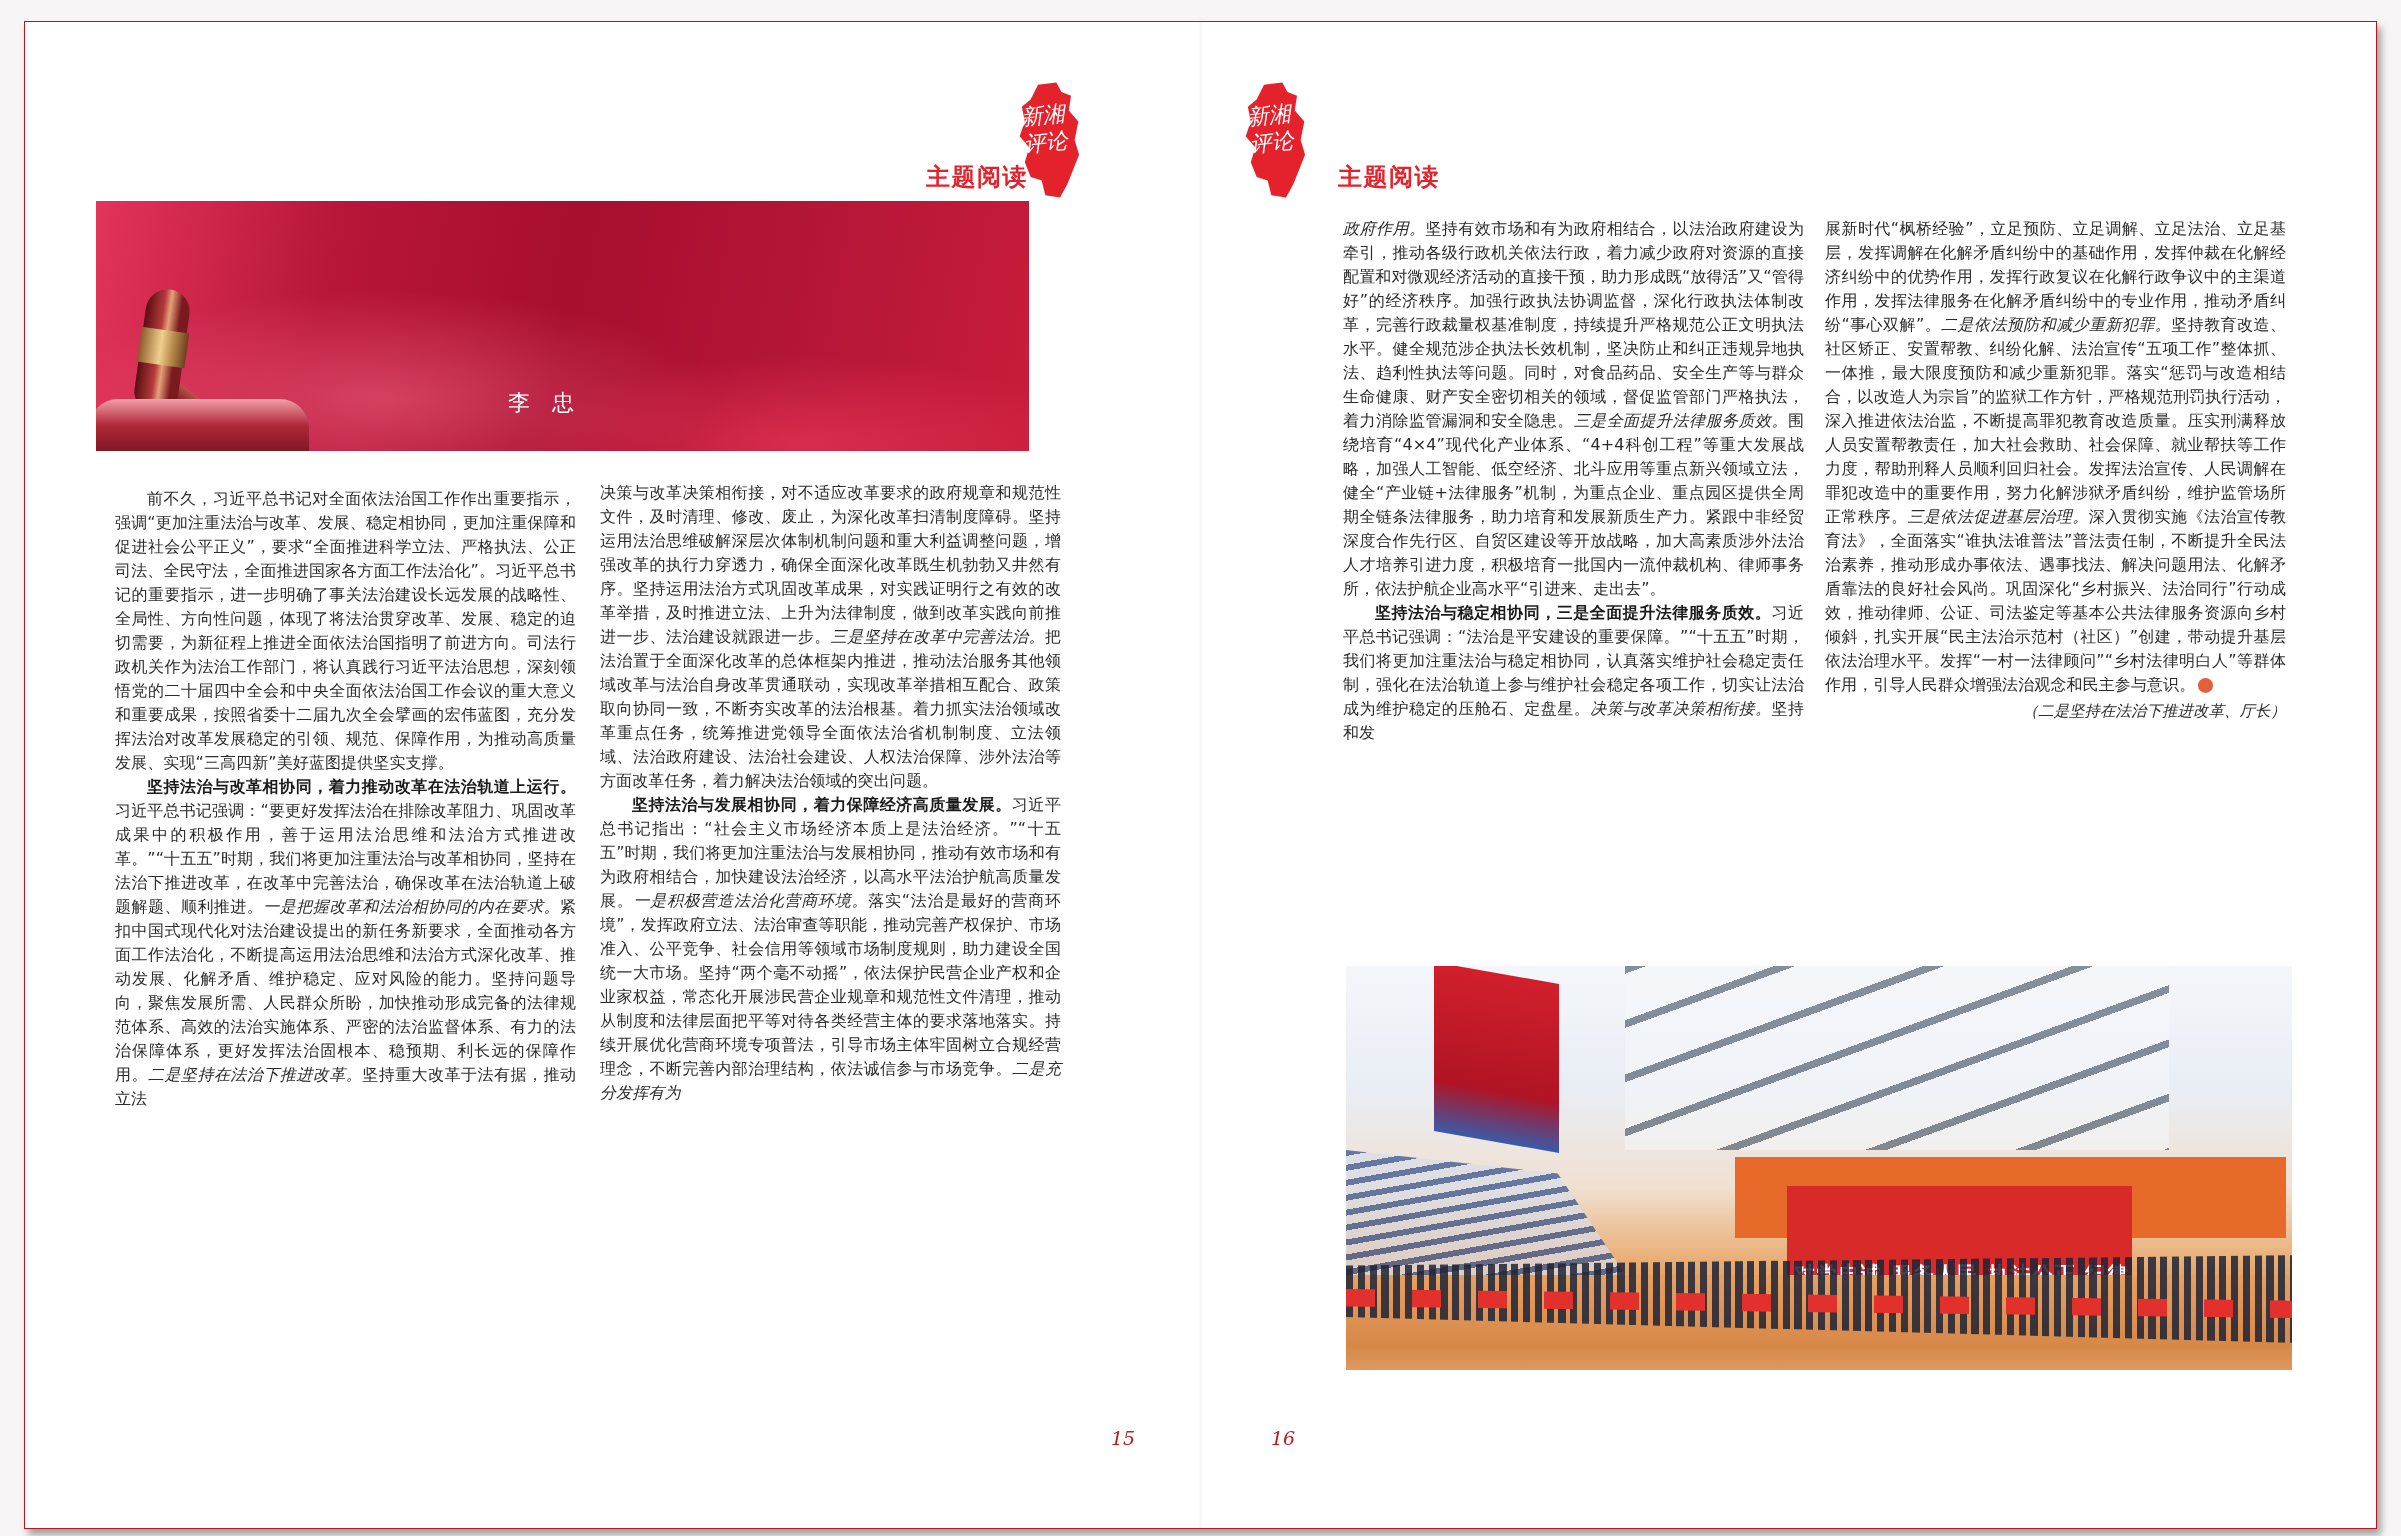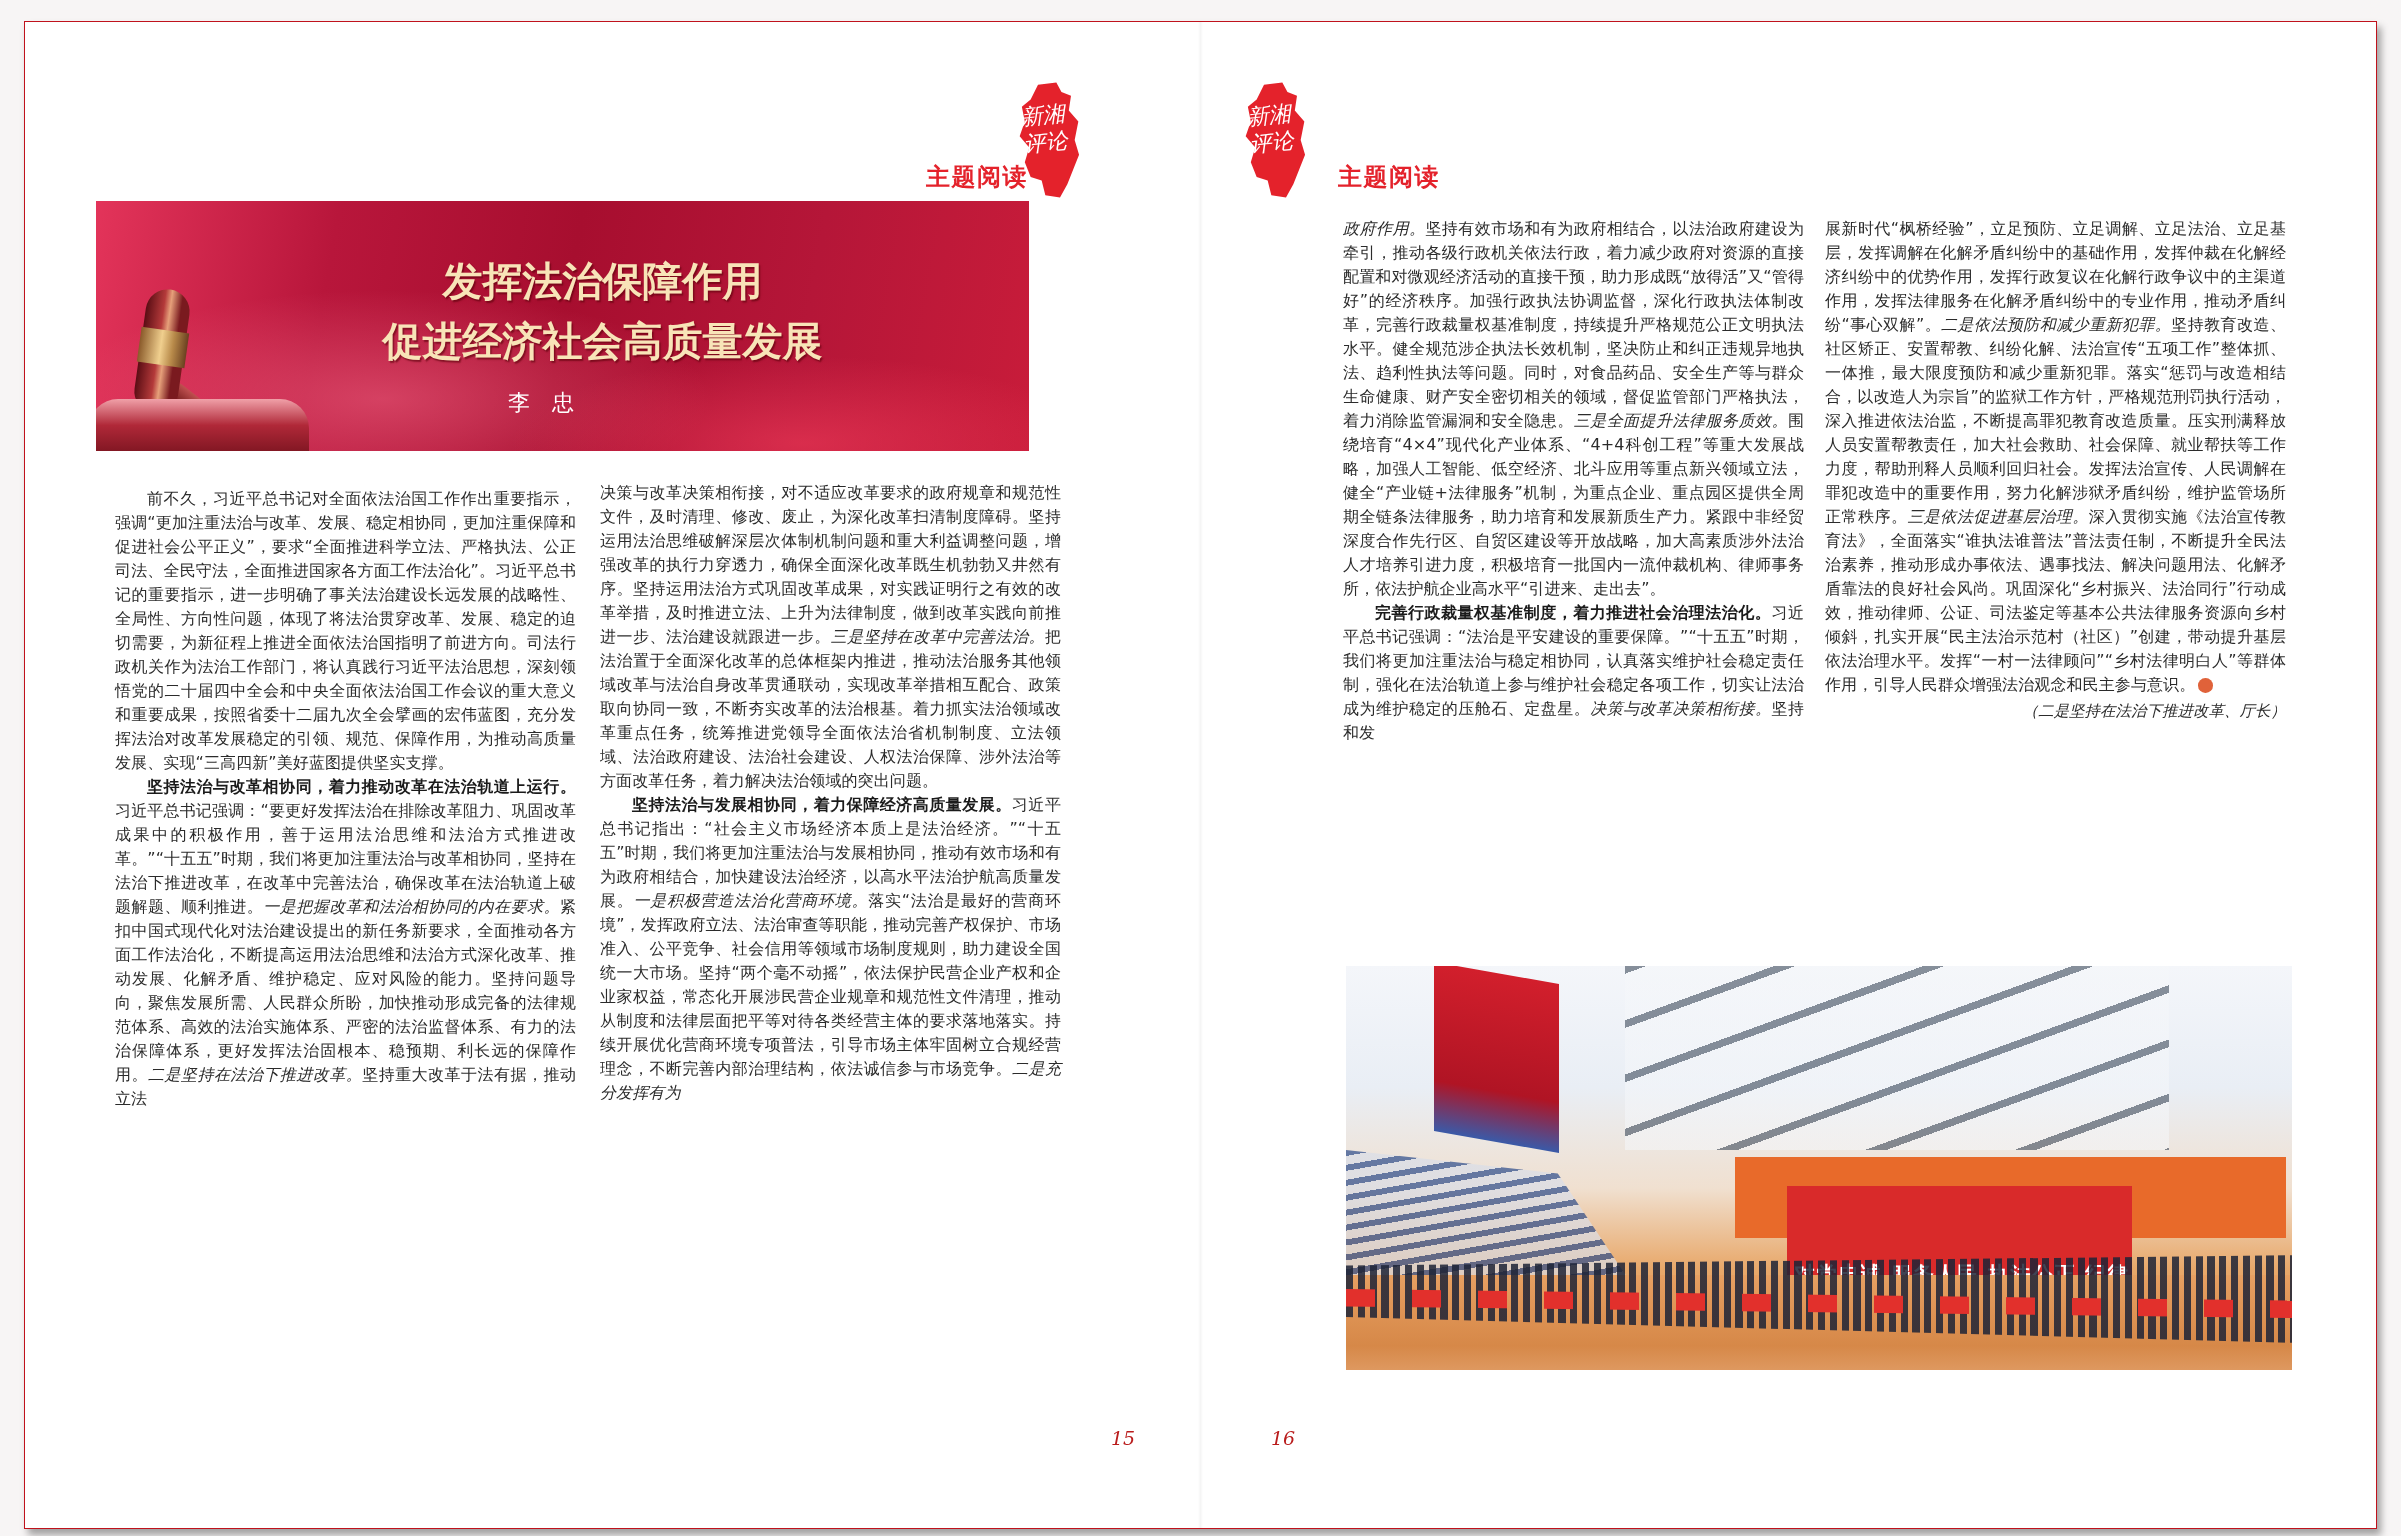--- a/index.html
+++ b/index.html
@@ -178,40 +178,36 @@
   <span class="sect-label">主题阅读</span>
 </div>
 
 <div class="banner">
   <div class="wave1"></div>
   <div class="wave2"></div>
   <div class="gavel-handle"></div>
   <div class="gavel-head"></div>
   <div class="gavel-band"></div>
   <div class="gavel-base"></div>
-  <div class="banner-title">
-    <div>发挥法治保障作用</div>
-    <div>促进经济社会高质量发展</div>
-  </div>
   <div class="banner-author">李忠</div>
 </div>
 
 <div class="col col1">
   <p>前不久，习近平总书记对全面依法治国工作作出重要指示，强调“更加注重法治与改革、发展、稳定相协同，更加注重保障和促进社会公平正义”，要求“全面推进科学立法、严格执法、公正司法、全民守法，全面推进国家各方面工作法治化”。习近平总书记的重要指示，进一步明确了事关法治建设长远发展的战略性、全局性、方向性问题，体现了将法治贯穿改革、发展、稳定的迫切需要，为新征程上推进全面依法治国指明了前进方向。司法行政机关作为法治工作部门，将认真践行习近平法治思想，深刻领悟党的二十届四中全会和中央全面依法治国工作会议的重大意义和重要成果，按照省委十二届九次全会擘画的宏伟蓝图，充分发挥法治对改革发展稳定的引领、规范、保障作用，为推动高质量发展、实现“三高四新”美好蓝图提供坚实支撑。</p>
   <p><span class="b">坚持法治与改革相协同，着力推动改革在法治轨道上运行。</span><span>习近平总书记强调：“要更好发挥法治在排除改革阻力、巩固改革成果中的积极作用，善于运用法治思维和法治方式推进改革。”“十五五”时期，我们将更加注重法治与改革相协同，坚持在法治下推进改革，在改革中完善法治，确保改革在法治轨道上破题解题、顺利推进。</span><span class="em">一是把握改革和法治相协同的内在要求。</span><span>紧扣中国式现代化对法治建设提出的新任务新要求，全面推动各方面工作法治化，不断提高运用法治思维和法治方式深化改革、推动发展、化解矛盾、维护稳定、应对风险的能力。坚持问题导向，聚焦发展所需、人民群众所盼，加快推动形成完备的法律规范体系、高效的法治实施体系、严密的法治监督体系、有力的法治保障体系，更好发挥法治固根本、稳预期、利长远的保障作用。</span><span class="em">二是坚持在法治下推进改革。</span><span>坚持重大改革于法有据，推动立法</span></p>
 </div>
 
 <div class="col col2">
   <p class="cont"><span>决策与改革决策相衔接，对不适应改革要求的政府规章和规范性文件，及时清理、修改、废止，为深化改革扫清制度障碍。坚持运用法治思维破解深层次体制机制问题和重大利益调整问题，增强改革的执行力穿透力，确保全面深化改革既生机勃勃又井然有序。坚持运用法治方式巩固改革成果，对实践证明行之有效的改革举措，及时推进立法、上升为法律制度，做到改革实践向前推进一步、法治建设就跟进一步。</span><span class="em">三是坚持在改革中完善法治。</span><span>把法治置于全面深化改革的总体框架内推进，推动法治服务其他领域改革与法治自身改革贯通联动，实现改革举措相互配合、政策取向协同一致，不断夯实改革的法治根基。着力抓实法治领域改革重点任务，统筹推进党领导全面依法治省机制制度、立法领域、法治政府建设、法治社会建设、人权法治保障、涉外法治等方面改革任务，着力解决法治领域的突出问题。</span></p>
   <p><span class="b">坚持法治与发展相协同，着力保障经济高质量发展。</span><span>习近平总书记指出：“社会主义市场经济本质上是法治经济。”“十五五”时期，我们将更加注重法治与发展相协同，推动有效市场和有为政府相结合，加快建设法治经济，以高水平法治护航高质量发展。</span><span class="em">一是积极营造法治化营商环境。</span><span>落实“法治是最好的营商环境”，发挥政府立法、法治审查等职能，推动完善产权保护、市场准入、公平竞争、社会信用等领域市场制度规则，助力建设全国统一大市场。坚持“两个毫不动摇”，依法保护民营企业产权和企业家权益，常态化开展涉民营企业规章和规范性文件清理，推动从制度和法律层面把平等对待各类经营主体的要求落地落实。持续开展优化营商环境专项普法，引导市场主体牢固树立合规经营理念，不断完善内部治理结构，依法诚信参与市场竞争。</span><span class="em">二是充分发挥有为</span></p>
 </div>
 
 <div class="col col3">
   <p class="cont"><span class="em">政府作用。</span><span>坚持有效市场和有为政府相结合，以法治政府建设为牵引，推动各级行政机关依法行政，着力减少政府对资源的直接配置和对微观经济活动的直接干预，助力形成既“放得活”又“管得好”的经济秩序。加强行政执法协调监督，深化行政执法体制改革，完善行政裁量权基准制度，持续提升严格规范公正文明执法水平。健全规范涉企执法长效机制，坚决防止和纠正违规异地执法、趋利性执法等问题。同时，对食品药品、安全生产等与群众生命健康、财产安全密切相关的领域，督促监管部门严格执法，着力消除监管漏洞和安全隐患。</span><span class="em">三是全面提升法律服务质效。</span><span>围绕培育“4×4”现代化产业体系、“4+4科创工程”等重大发展战略，加强人工智能、低空经济、北斗应用等重点新兴领域立法，健全“产业链+法律服务”机制，为重点企业、重点园区提供全周期全链条法律服务，助力培育和发展新质生产力。紧跟中非经贸深度合作先行区、自贸区建设等开放战略，加大高素质涉外法治人才培养引进力度，积极培育一批国内一流仲裁机构、律师事务所，依法护航企业高水平“引进来、走出去”。</span></p>
-  <p><span class="b">完善行政裁量权基准制度，着力推进社会治理法治化。</span><span>习近平总书记强调：“法治是平安建设的重要保障。”“十五五”时期，我们将更加注重法治与稳定相协同，认真落实维护社会稳定责任制，强化在法治轨道上参与维护社会稳定各项工作，切实让法治成为维护稳定的压舱石、定盘星。</span><span class="em">决策与改革决策相衔接。</span><span>坚持和发</span></p>
+  <p><span class="b">坚持法治与稳定相协同，三是全面提升法律服务质效。</span><span>习近平总书记强调：“法治是平安建设的重要保障。”“十五五”时期，我们将更加注重法治与稳定相协同，认真落实维护社会稳定责任制，强化在法治轨道上参与维护社会稳定各项工作，切实让法治成为维护稳定的压舱石、定盘星。</span><span class="em">决策与改革决策相衔接。</span><span>坚持和发</span></p>
 </div>
 
 <div class="col col4">
   <p class="cont"><span>展新时代“枫桥经验”，立足预防、立足调解、立足法治、立足基层，发挥调解在化解矛盾纠纷中的基础作用，发挥仲裁在化解经济纠纷中的优势作用，发挥行政复议在化解行政争议中的主渠道作用，发挥法律服务在化解矛盾纠纷中的专业作用，推动矛盾纠纷“事心双解”。</span><span class="em">二是依法预防和减少重新犯罪。</span><span>坚持教育改造、社区矫正、安置帮教、纠纷化解、法治宣传“五项工作”整体抓、一体推，最大限度预防和减少重新犯罪。落实“惩罚与改造相结合，以改造人为宗旨”的监狱工作方针，严格规范刑罚执行活动，深入推进依法治监，不断提高罪犯教育改造质量。压实刑满释放人员安置帮教责任，加大社会救助、社会保障、就业帮扶等工作力度，帮助刑释人员顺利回归社会。发挥法治宣传、人民调解在罪犯改造中的重要作用，努力化解涉狱矛盾纠纷，维护监管场所正常秩序。</span><span class="em">三是依法促进基层治理。</span><span>深入贯彻实施《法治宣传教育法》，全面落实“谁执法谁普法”普法责任制，不断提升全民法治素养，推动形成办事依法、遇事找法、解决问题用法、化解矛盾靠法的良好社会风尚。巩固深化“乡村振兴、法治同行”行动成效，推动律师、公证、司法鉴定等基本公共法律服务资源向乡村倾斜，扎实开展“民主法治示范村（社区）”创建，带动提升基层依法治理水平。发挥“一村一法律顾问”“乡村法律明白人”等群体作用，引导人民群众增强法治观念和民主参与意识。</span><span class="end-mark"></span></p>
   <div class="byline">（二是坚持在法治下推进改革、厅长）</div>
 </div>
 
 <div class="photo">
   <div class="roof"></div>
   <div class="screen"></div>

